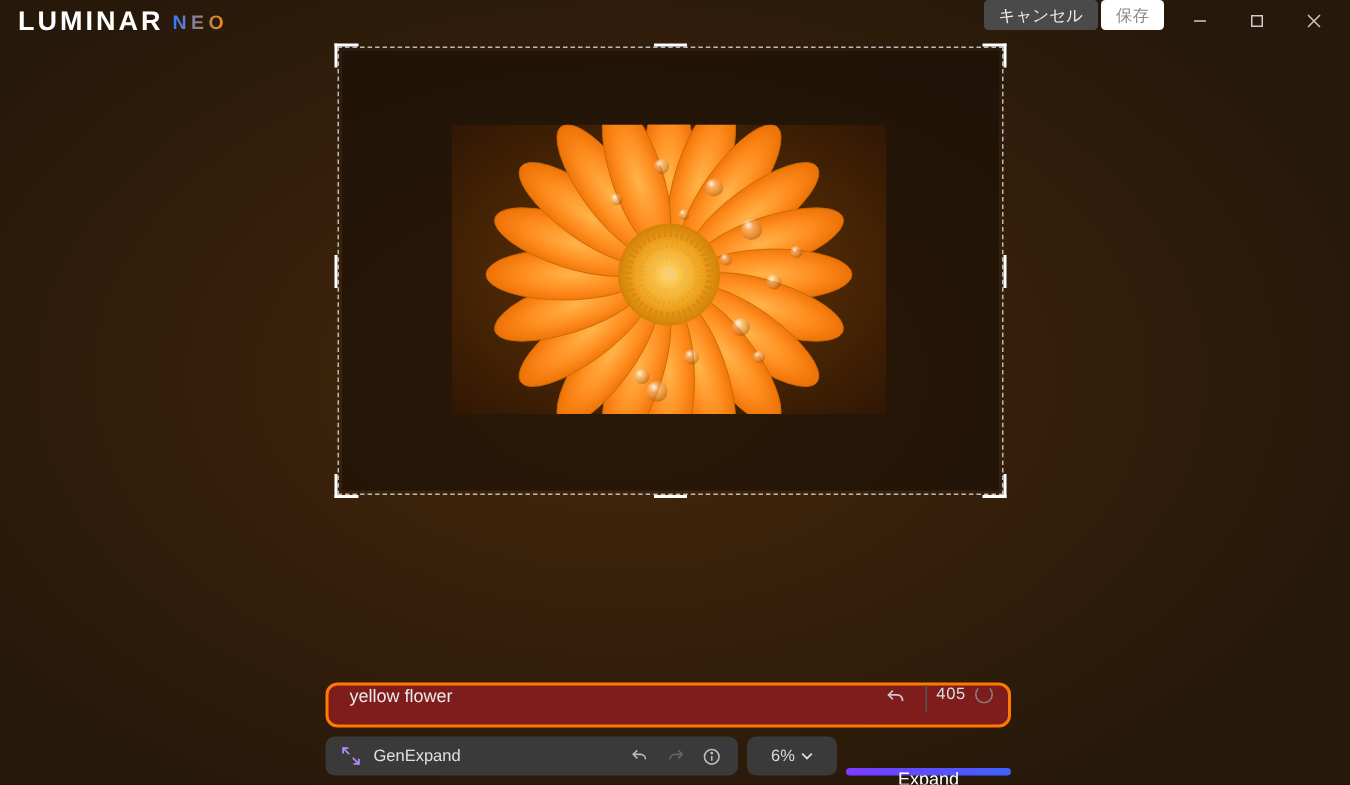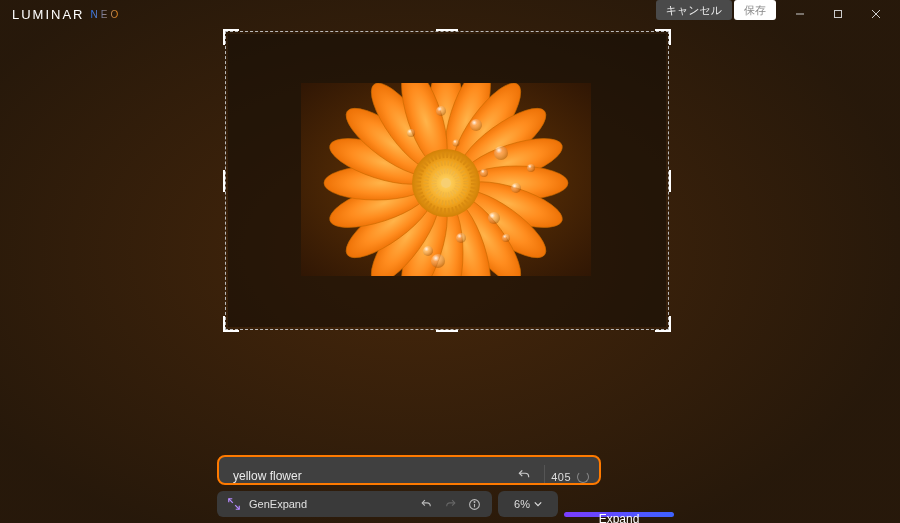--- a/index.html
+++ b/index.html
@@ -2,22 +2,22 @@
 <html><head>
 <meta charset="utf-8">
 <style>
   * { margin: 0; padding: 0; box-sizing: border-box; }
   html, body { width: 900px; height: 523px; overflow: hidden; font-family: -apple-system, "Segoe UI", Arial, sans-serif; }
   body { background: #2b1a0d; color: #e0e0e0; position: relative; }
 
   
   .topbar { position: absolute; top: 0; left: 0; right: 0; height: 28px; display: flex; align-items: center; padding: 0 6px; }
   .logo { display: flex; align-items: center; gap: 6px; margin-left: 6px; }
-  .logo-luminar { font-weight: 400; font-size: 13px; letter-spacing: 2px; color: #fff; }
-  .logo-neo { font-weight: 400; font-size: 10px; letter-spacing: 3px; background: linear-gradient(90deg,#2f7cff 0%,#ff8a00 100%); -webkit-background-clip: text; background-clip: text; color: transparent; }
+  .logo-luminar { font-weight: 700; font-size: 18px; letter-spacing: 2px; color: #fff; }
+  .logo-neo { font-weight: 700; font-size: 13px; letter-spacing: 3px; background: linear-gradient(90deg,#2f7cff 0%,#ff8a00 100%); -webkit-background-clip: text; background-clip: text; color: transparent; }
   .topbar-right { margin-left: auto; display: flex; gap: 2px; }
   .btn-cancel, .btn-save { height: 20px; padding: 0 10px; font-size: 11px; border-radius: 3px; display: flex; align-items: center; border: none; cursor: pointer; }
   .btn-cancel { background: #4a4a4a; color: #eee; }
   .btn-save { background: #ffffff; color: #888; margin-right: 4px; }
   .win-btn { width: 36px; height: 28px; display: flex; align-items: center; justify-content: center; color: #ccc; cursor: pointer; }
   .win-btn svg { stroke: currentColor; fill: none; }
 
   
   .bg { position: absolute; inset: 0; background: radial-gradient(ellipse 720px 460px at 46% 48%, rgba(160,80,10,0.30), rgba(40,25,10,0.85) 70%), #20150b; }
 
@@ -33,23 +33,23 @@
   .crop-mid.t, .crop-mid.b { width: 22px; height: 2px; left: calc(50% - 11px); }
   .crop-mid.t { top: -2px; } .crop-mid.b { bottom: -2px; }
   .crop-mid.l, .crop-mid.r { height: 22px; width: 2px; top: calc(50% - 11px); }
   .crop-mid.l { left: -2px; } .crop-mid.r { right: -2px; }
   .canvas-dark { position: absolute; inset: 3px; background: rgba(20,12,5,0.55); }
 
   
   .photo { position: absolute; left: 76px; top: 52px; width: 290px; height: 193px; overflow: hidden; }
 
   
-  .prompt-bar { position: absolute; left: 217px; top: 455px; width: 384px; height: 30px;
-    border: 2px solid #ff7a00; border-radius: 8px; display: flex; align-items: flex-end;
-    background: #404040; padding: 0 10px 0 14px; }
+  .prompt-bar { position: absolute; left: 217px; top: 455px; width: 457px; height: 30px;
+    border: 2px solid #ff7a00; border-radius: 8px; display: flex; align-items: flex-start;
+    background: #7f1d1d; padding: 0 10px 0 14px; }
   .prompt-input { flex: 1; background: transparent; border: none; outline: none; color: #eaeaea; font-size: 12px; }
   .undo-icon { width: 16px; height: 16px; color: #ccc; display: flex; align-items: center; justify-content: center; margin-right: 6px; cursor: pointer; }
   .divider-v { width: 1px; height: 18px; background: #555; margin: 0 6px; }
   .token-count { font-size: 11px; color: #ddd; margin-right: 6px; letter-spacing: .5px; }
   .spinner { width: 12px; height: 12px; border: 1.4px solid #888; border-top-color: transparent; border-radius: 50%; }
 
   
   .toolbar { position: absolute; left: 217px; top: 491px; width: 457px; height: 26px; display: flex; gap: 6px; }
   .gen-pill { flex: 1; background: #3a3a3a; border-radius: 6px; display: flex; align-items: center; padding: 4px 10px; gap: 8px; }
   .gen-icon { width: 14px; height: 14px; color: #b78bff; display:flex; align-items:center; }

